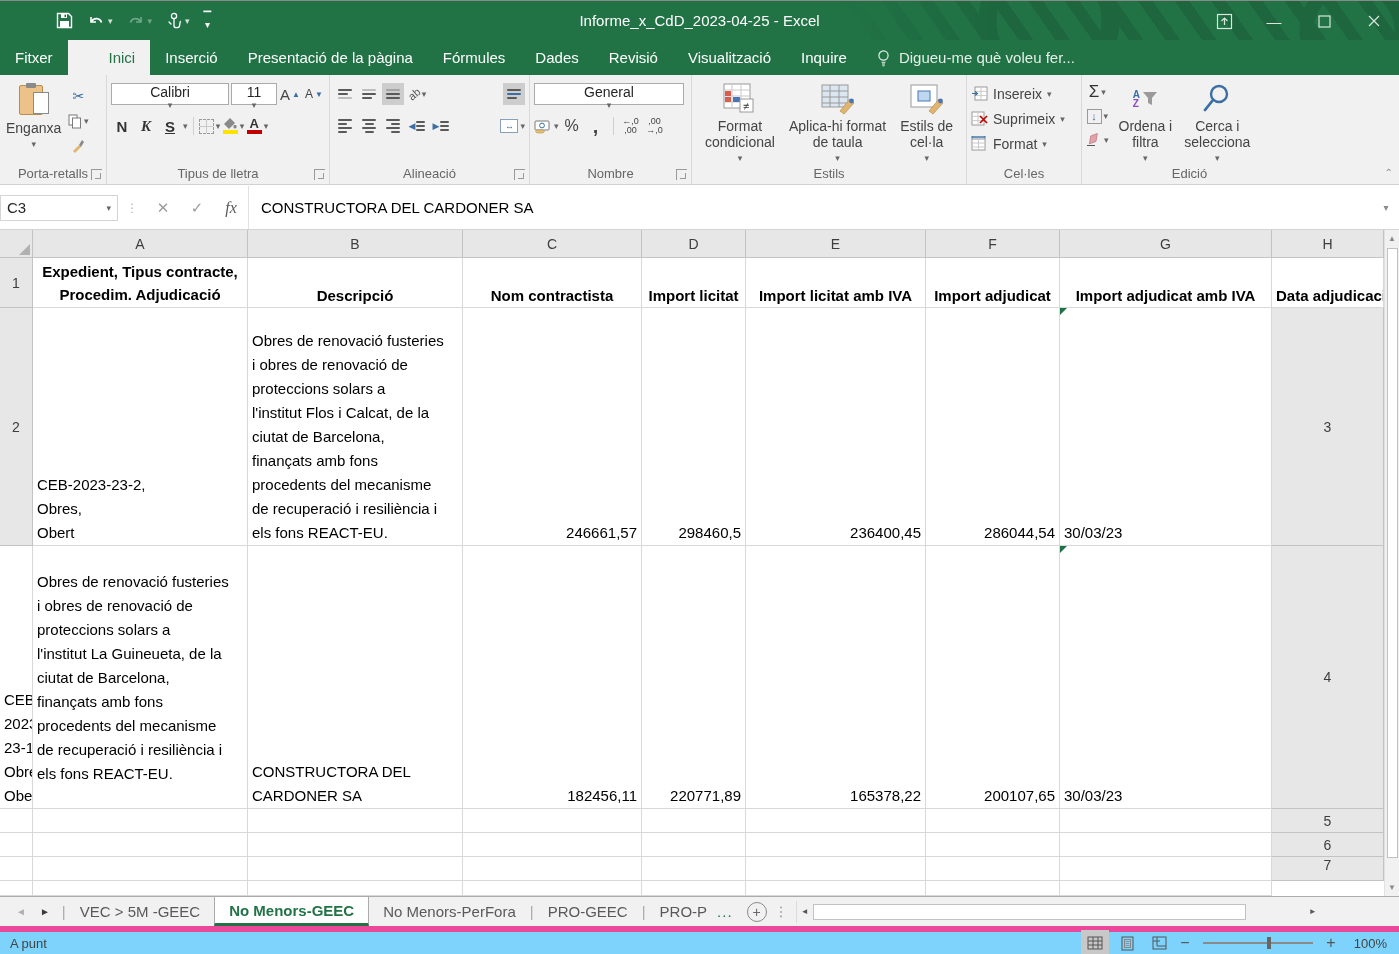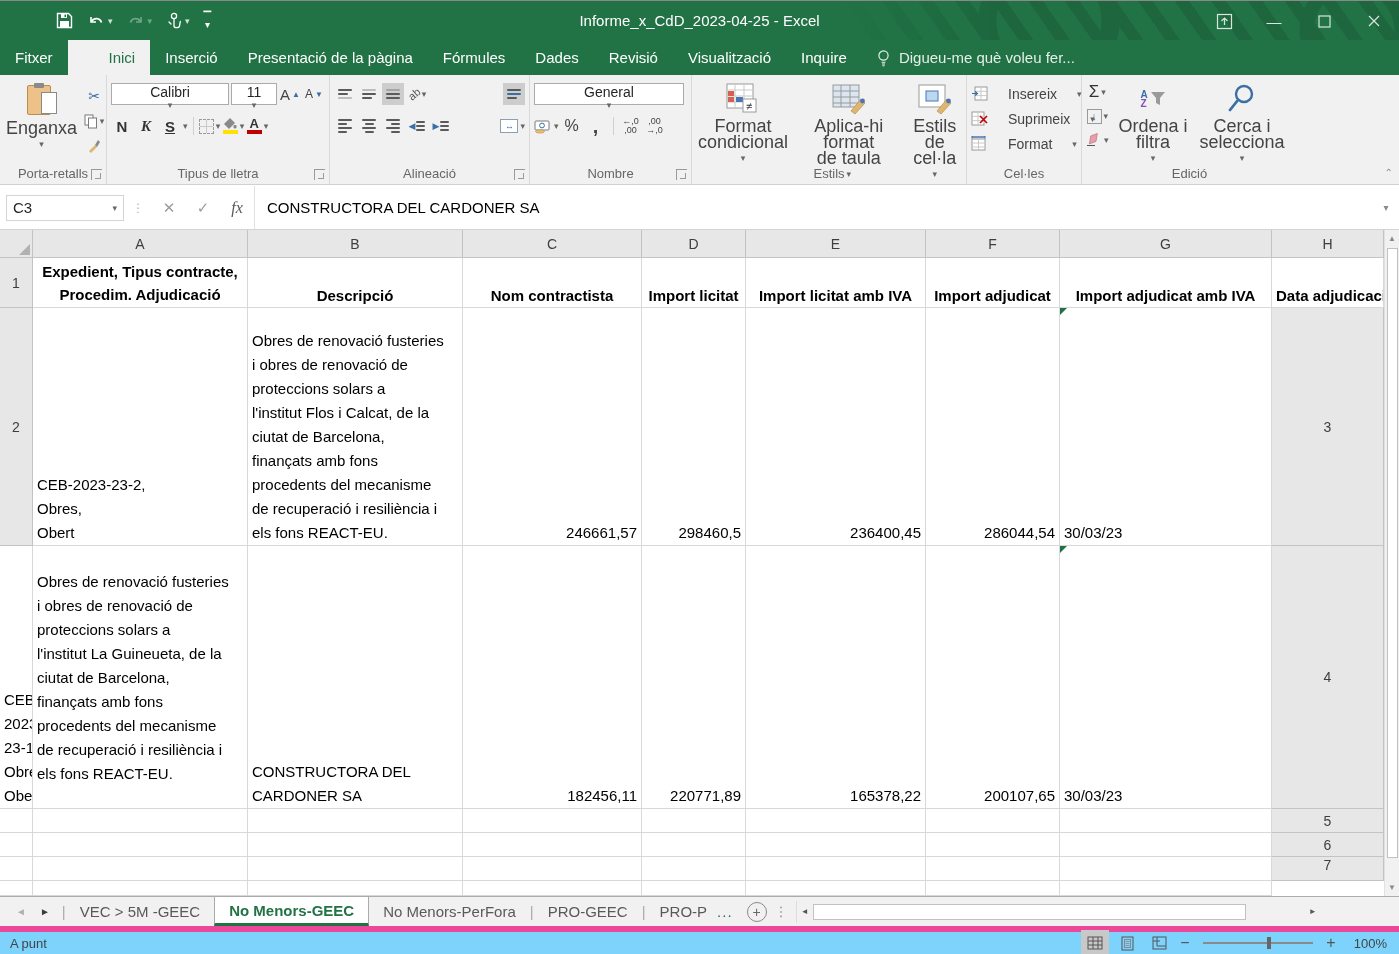--- a/index.html
+++ b/index.html
@@ -31,41 +31,41 @@
   .user-name { color:#fff; font-size:15px; display:flex; align-items:center; padding:0 16px; white-space:nowrap; }
   .share-btn { background:#1d5c38; color:#fff; font-size:15px; display:flex; align-items:center; gap:7px; padding:0 16px; }
 
   
   .ribbon { position:absolute; top:75px; left:0; width:1399px; height:110px; background:#f1f1f1; border-bottom:1px solid #d2d2d2; display:flex; }
   .rgroup { position:relative; border-right:1px solid #d9d9d9; flex:0 0 auto; padding-top:6px; }
   .rgroup-label { position:absolute; bottom:3px; left:0; right:0; text-align:center; color:#666; font-size:13px; white-space:nowrap; }
   .launcher { position:absolute; bottom:4px; right:4px; width:11px; height:11px; border-left:1px solid #9a9a9a; border-top:1px solid #9a9a9a; }
   .launcher:after { content:""; position:absolute; right:1px; bottom:1px; width:5px; height:5px; border-right:1px solid #9a9a9a; border-bottom:1px solid #9a9a9a; }
   .bigbtn { display:flex; flex-direction:column; align-items:center; justify-content:flex-start; gap:3px; padding:2px 6px; }
-  .bigbtn .lbl { font-size:18px; color:#444; text-align:center; line-height:16px; white-space:pre-line; }
+  .bigbtn .lbl { font-size:14px; color:#444; text-align:center; line-height:16px; white-space:pre-line; }
   .caret { font-size:9px; color:#666; }
   .rrow { display:flex; align-items:center; gap:2px; padding:2px 4px; height:26px; }
   .sbtn { min-width:22px; height:22px; display:flex; align-items:center; justify-content:center; gap:2px; color:#444; font-size:14px; }
   .pressed { background:#cdcdcd; }
   .combo { background:#fff; border:1px solid #ababab; height:22px; display:flex; align-items:center; font-size:14px; color:#262626; padding:0 4px; justify-content:space-between;flex-direction:column; }
   .NKS { font-weight:bold; font-size:15px; color:#333; }
   .ital { font-style:italic; font-family:"Liberation Serif", serif; }
   .undl { text-decoration:underline; }
   .colorbar { display:flex; flex-direction:column; align-items:center; line-height:12px; }
   .colorbar .bar { width:15px; height:4px; margin-top:1px; }
   .icon-grid { width:20px; height:18px; border:1px solid #8aa0b8; background:linear-gradient(#dce6f1,#dce6f1); position:relative; }
   .mini-line { background:#5a5a5a; height:2px; border-radius:1px; }
   .alicon { display:flex; flex-direction:column; gap:2px; }
   .two-line { white-space:pre-line; text-align:center; font-size:14px; color:#444; line-height:16px; }
-  .cellbtn { display:flex; align-items:center; gap:20px; height:25px; padding:0 4px; font-size:14px; color:#444; }
+  .cellbtn { display:flex; align-items:center; gap:5px; height:25px; padding:0 4px; font-size:14px; color:#444; }
   .az { font-size:10px; font-weight:bold; line-height:9px; color:#5a5aa0; }
 
   
   .fbar { position:absolute; top:186px; left:0; width:1399px; height:44px; background:#fff; border-bottom:1px solid #d4d4d4; display:flex; align-items:center; }
-  .namebox { width:118px; height:26px; border:1px solid #d4d4d4; margin-left:6px; display:flex; align-items:center; justify-content:space-between; padding:0 6px; font-size:15px; }
+  .namebox { width:118px; height:26px; border:1px solid #d4d4d4; margin-left:0; display:flex; align-items:center; justify-content:space-between; padding:0 6px; font-size:15px; }
   .fdots { color:#b3b3b3; font-size:12px; padding:0 8px; }
   .fbtn { width:34px; text-align:center; color:#9b9b9b; font-size:15px; }
   .fx { font-style:italic; font-family:"Liberation Serif", serif; color:#595959; font-size:16px; }
   .fcontent { flex:1; border-left:1px solid #e1e1e1; height:100%; display:flex; align-items:center; padding-left:12px; font-size:15px; color:#000; }
   .fexpand { width:26px; text-align:center; color:#8a8a8a; font-size:10px; }
 
   
   .sheet { position:absolute; top:230px; left:0; width:1384px; height:666px; display:grid;
     grid-template-columns:33px 215px 215px 179px 104px 180px 134px 212px 112px;
     grid-template-rows:28px 50px 238px 263px 24px 24px 24px 15px; background:#fff; overflow:hidden; }

